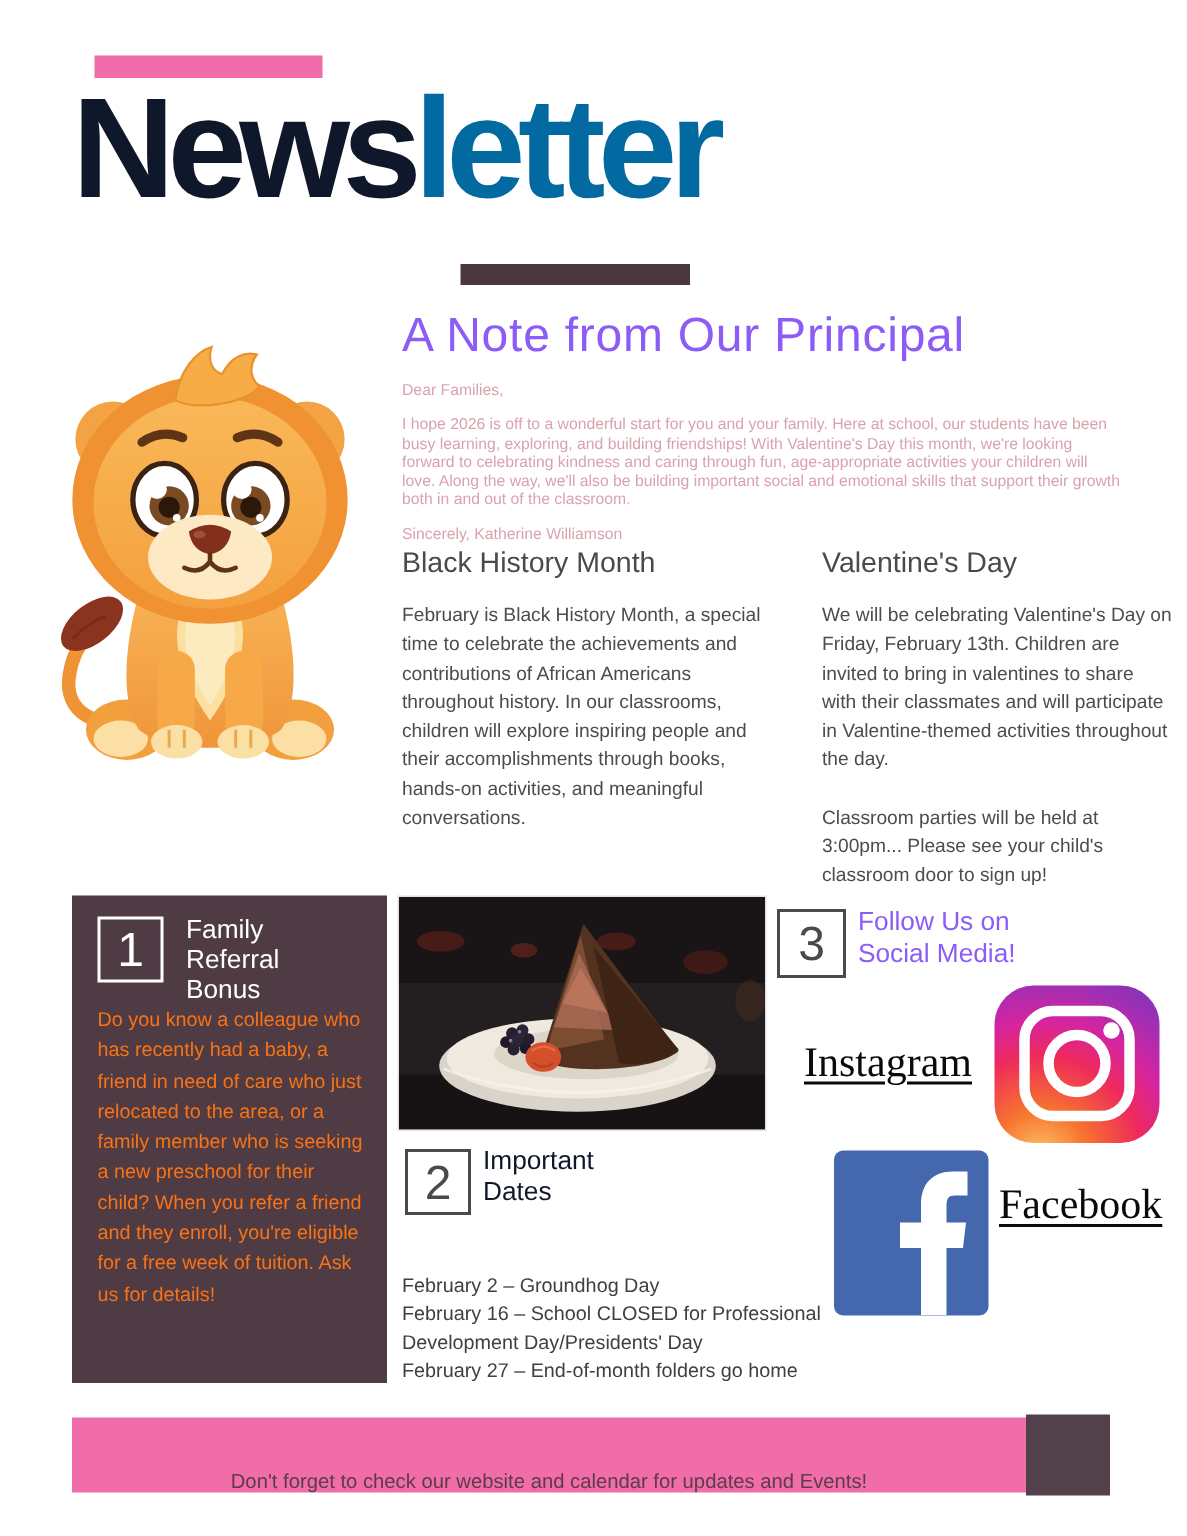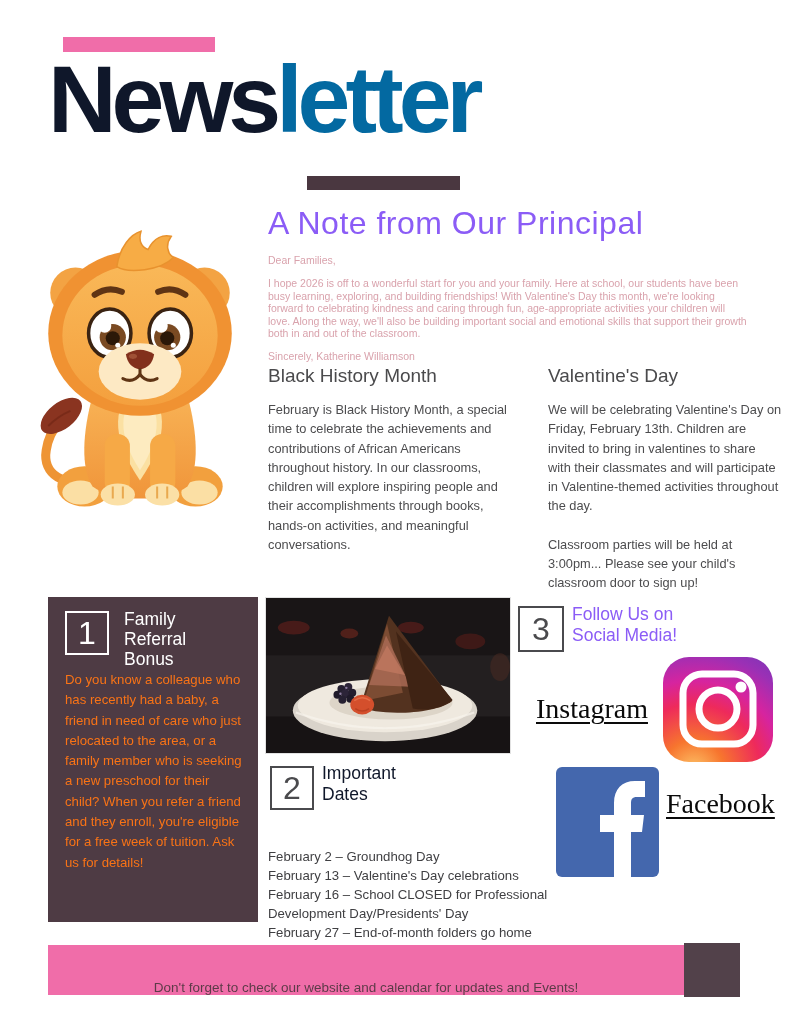--- a/index.html
+++ b/index.html
@@ -192,21 +192,20 @@
       <path d="M89 104 q 8 -6 16 0" stroke="#e9734c" stroke-width="1.5" fill="none" opacity="0.8"></path>
       <path d="M90 112 q 7 5 14 0" stroke="#b03a1e" stroke-width="1.5" fill="none" opacity="0.7"></path>
       <path d="M30 116 q 90 32 180 0" stroke="#f8f4ec" stroke-width="2" fill="none" opacity="0.7"></path>
     </svg>
   </div>
 
   <div class="numbox dates-num">2</div>
   <div class="dates-head">Important Dates</div>
   <div class="dates-list">
     <div>February 2 – Groundhog Day</div>
-    <div>February 13 – Valentine's Day celebrations</div>
     <div>February 16 – School CLOSED for Professional Development Day/Presidents' Day</div>
     <div>February 27 – End-of-month folders go home</div>
   </div>
 
   <div class="numbox social-num">3</div>
   <div class="social-head">Follow Us on Social Media!</div>
   <a class="serif-link ig-label">Instagram</a>
   <div class="ig-icon">
     <svg viewBox="0 0 110 105" xmlns="http://www.w3.org/2000/svg">
       <rect x="20" y="17" width="70" height="70" rx="19" fill="none" stroke="#ffffff" stroke-width="7"></rect>

